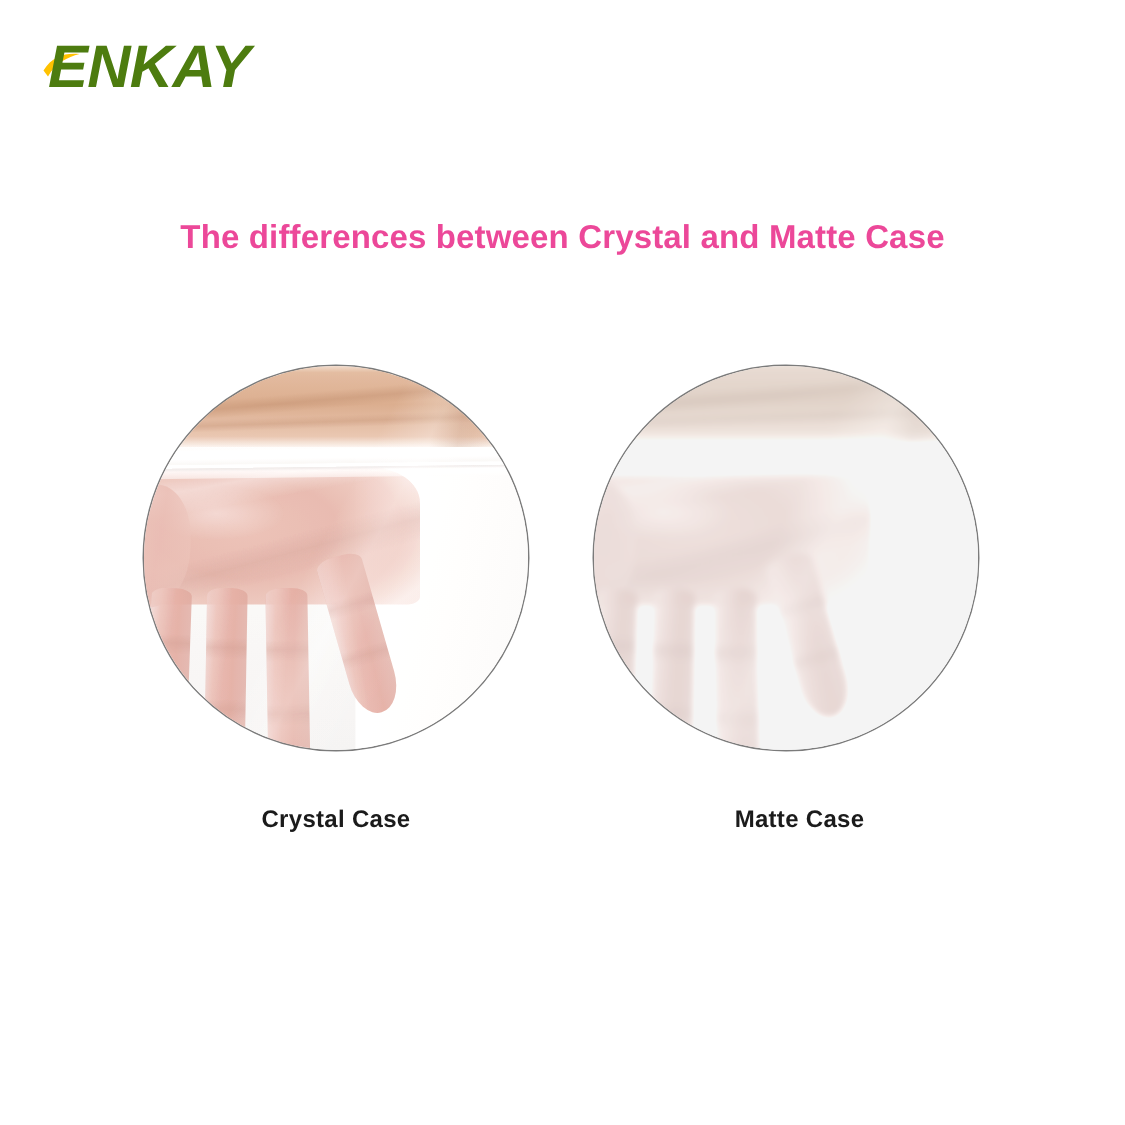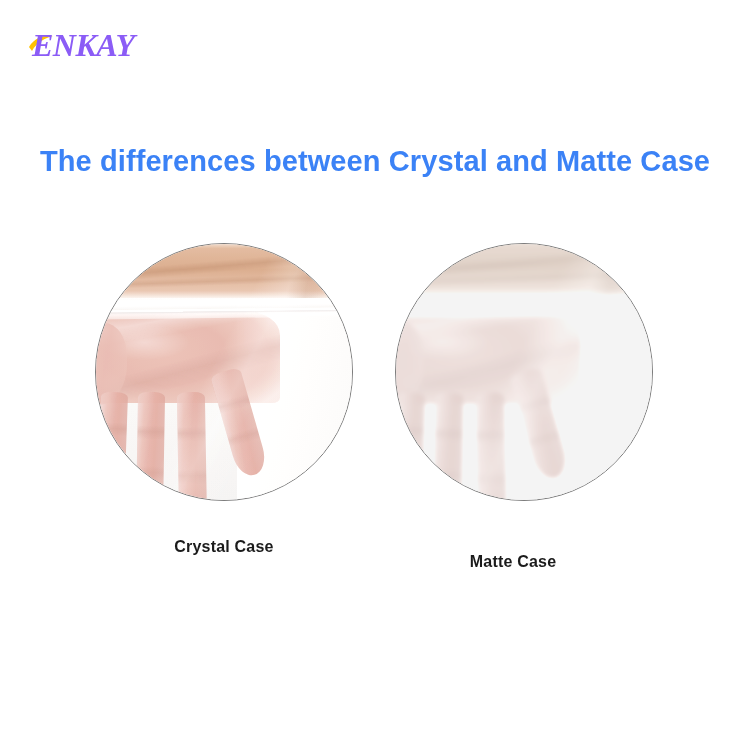--- a/index.html
+++ b/index.html
@@ -31,41 +31,41 @@
   .brand-swoosh {
     position: absolute;
     left: -4px;
     top: 6px;
     width: 26px;
     height: 20px;
     overflow: hidden;
     pointer-events: none;
   }
   .brand-text {
-    font-family: Liberation Serif, serif;
-    font-size: 32px;
+    font-family: Liberation Sans, sans-serif;
+    font-size: 40px;
     font-weight: bold;
     font-style: italic;
     letter-spacing: -0.5px;
-    color: #8b5cf6;
+    color: #4d7c0f;
     line-height: 1;
     position: relative;
     z-index: 2;
   }
 
   
   .headline {
     position: absolute;
     left: 0;
     top: 145px;
     width: 750px;
     text-align: center;
-    font-size: 29px;
+    font-size: 22px;
     font-weight: bold;
-    color: #3b82f6;
+    color: #ec4899;
     letter-spacing: 0.1px;
   }
 
   
   .compare-row {
     position: absolute;
     left: 0;
     top: 243px;
     width: 750px;
     height: 260px;
@@ -269,21 +269,21 @@
     position: absolute;
     top: 538px;
     width: 258px;
     text-align: center;
     font-size: 16px;
     font-weight: bold;
     color: #1b1b1b;
     letter-spacing: 0.2px;
   }
   .caption.left  { left: 95px; }
-  .caption.right { left: 384px; margin-top: 15px; }
+  .caption.right { left: 404px; }
 </style>
 </head>
 <body>
 
 <div class="page">
 
   <div class="brand">
     <span class="brand-swoosh">
       <svg width="26" height="20" viewBox="0 0 26 20" aria-hidden="true">
         <path d="M1 13 C7 3, 16 1, 25 2 C17 4, 9 8, 4 17 Z" fill="#FFC200"></path>

